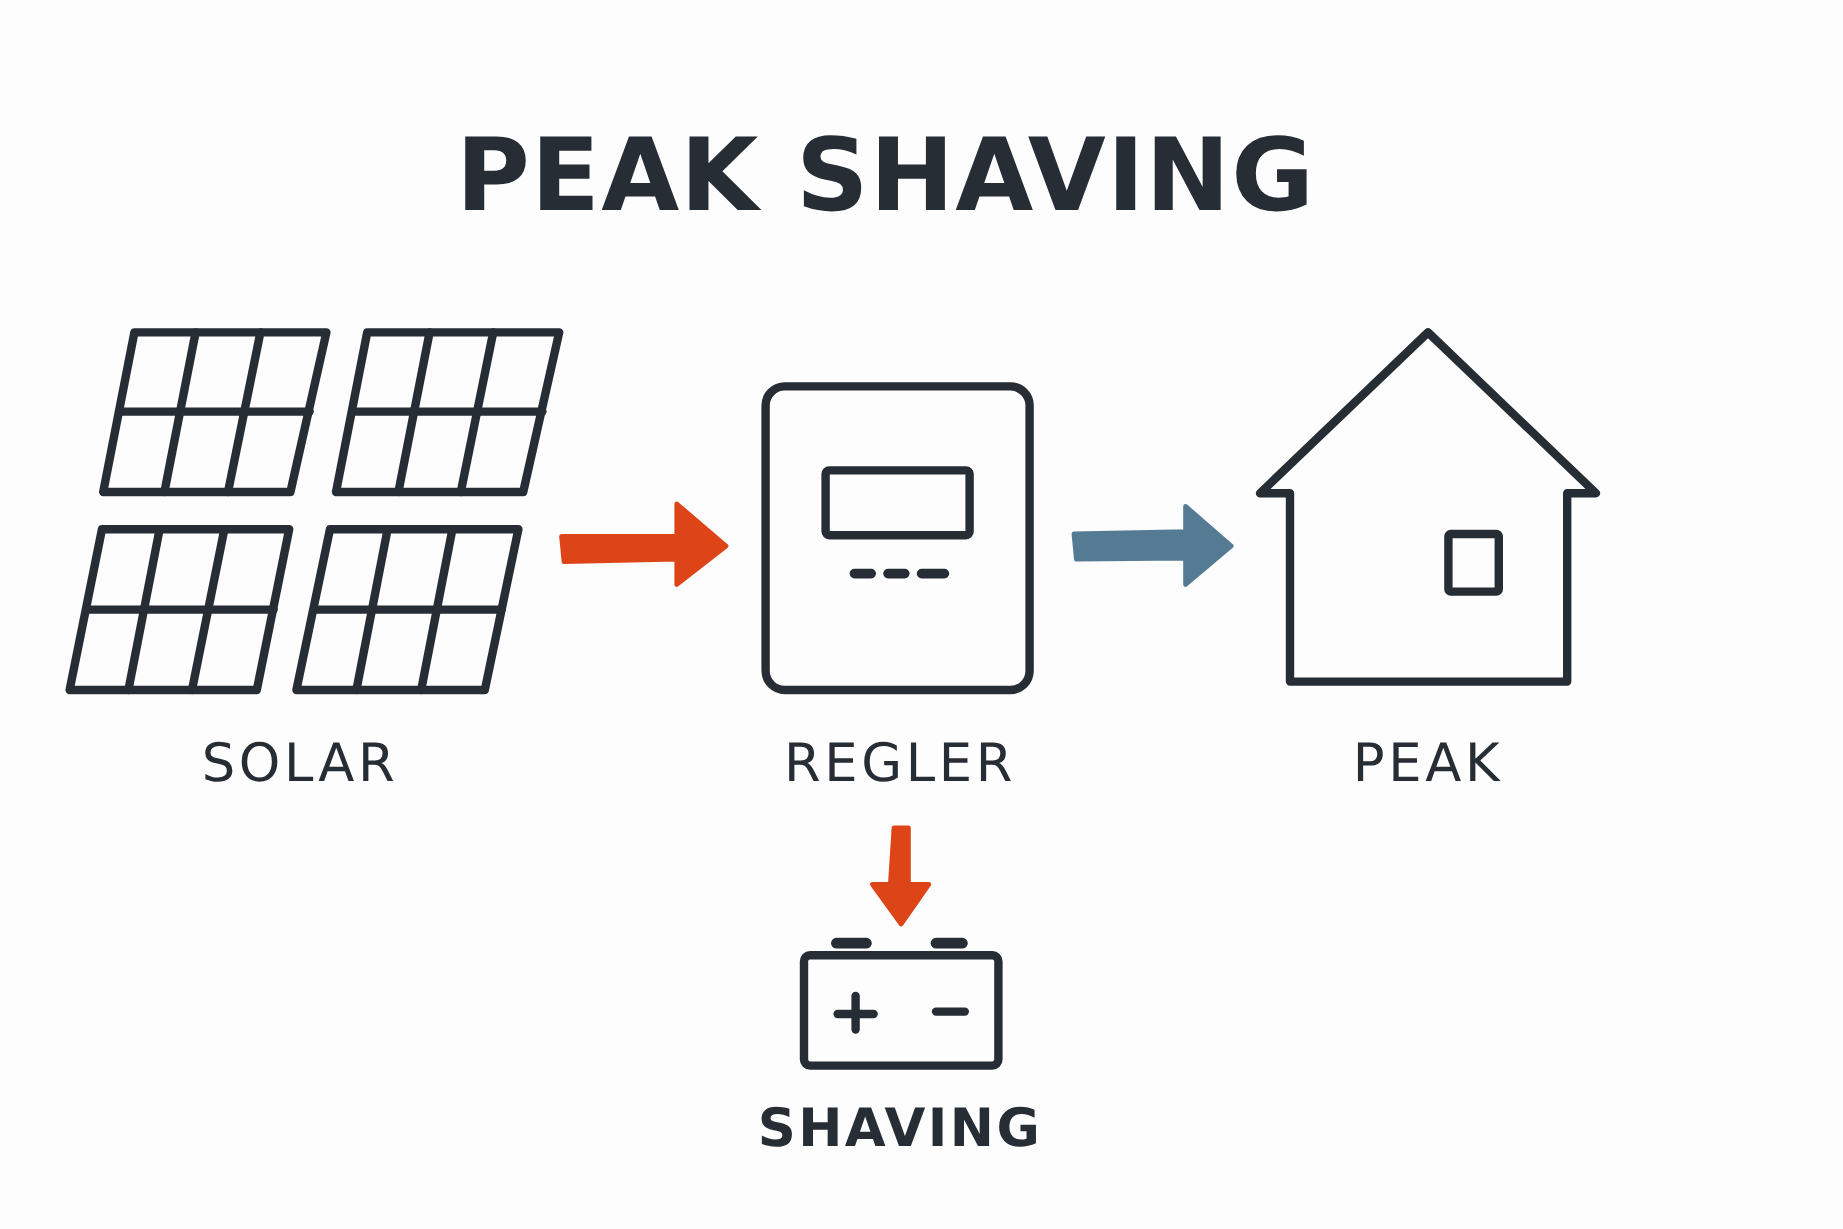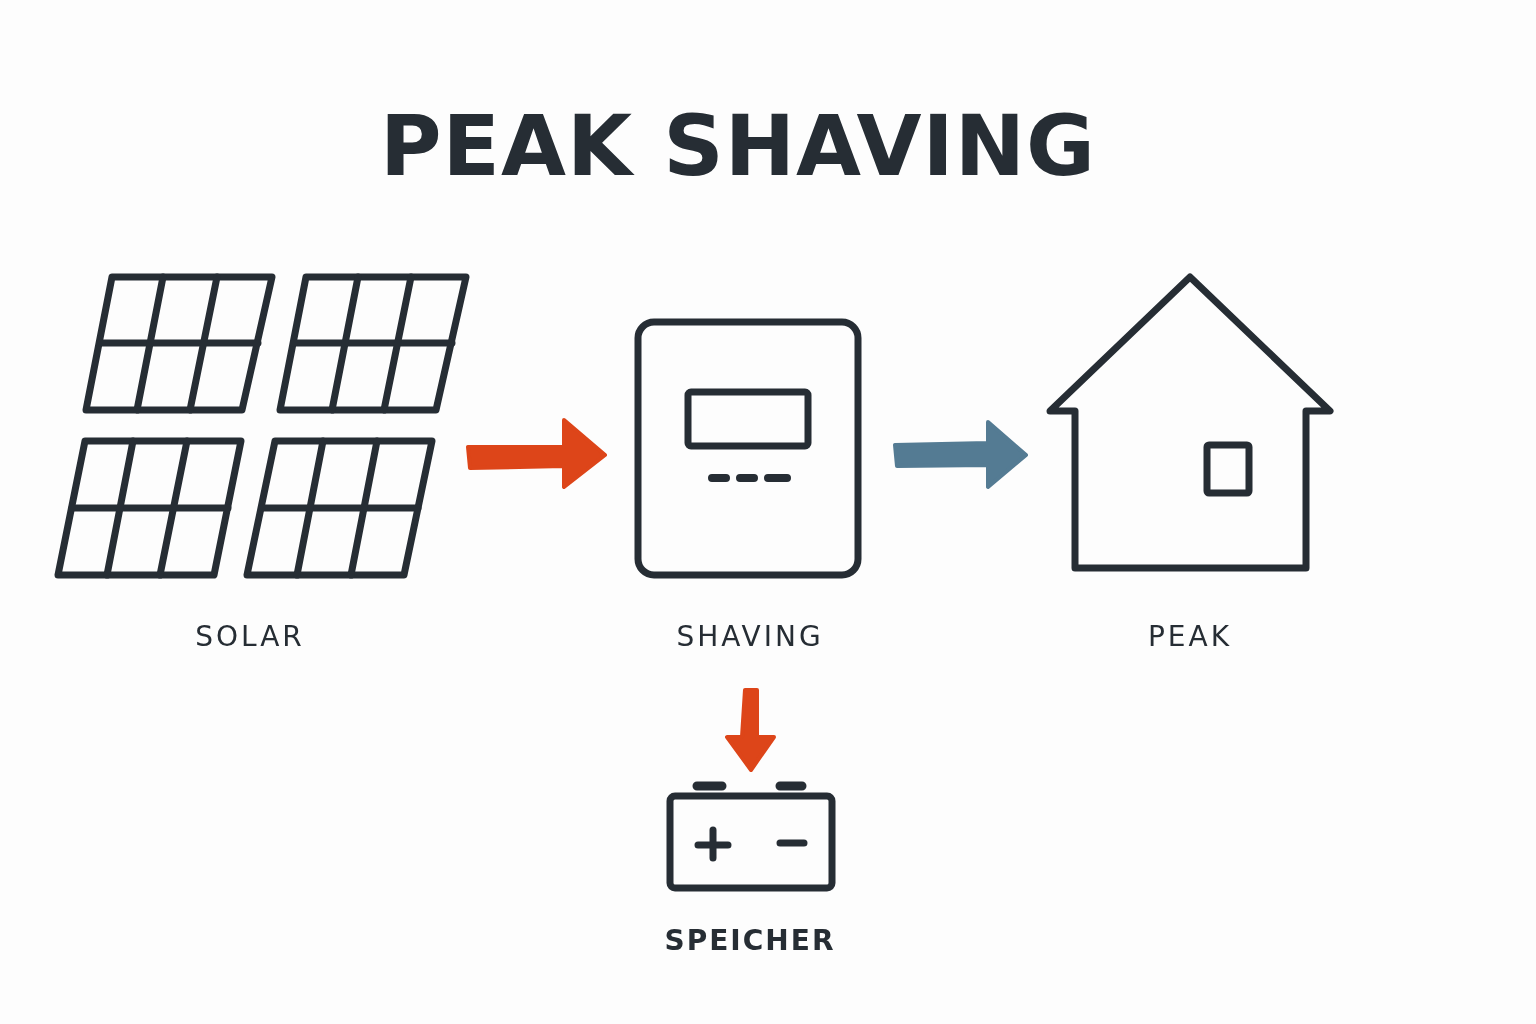--- a/index.html
+++ b/index.html
@@ -10,21 +10,21 @@
     color: #262d34;
   }
   .title {
     position: absolute; left: 380px; top: 96px; width: 680px;
     font-family: "DejaVu Sans", sans-serif; font-weight: bold;
     font-size: 84px; line-height: 100px; letter-spacing: 1px;
     color: #262d34; white-space: nowrap;
   }
   .label {
     position: absolute; font-family: "DejaVu Sans", sans-serif;
-    font-size: 28px; line-height: 50px; letter-spacing: 3px;
+    font-size: 44px; line-height: 50px; letter-spacing: 3px;
     color: #262d34; text-align: center; white-space: nowrap;
   }
   .label.bold { font-weight: bold; letter-spacing: 2px; }
   svg.diagram { position: absolute; left: 0; top: 0; }
 </style>
 </head>
 <body>
 
 <div class="title">PEAK SHAVING</div>
 
@@ -85,15 +85,15 @@
   </g>
   <g>
     <path d="M895 445 L988 443 L988 422 L1026 455 L988 487 L988 465 L897 466 Z" fill="#547b93" stroke="#547b93" stroke-width="4" stroke-linejoin="round"></path>
   </g>
   <g>
     <path d="M745 690 L757 690 L757 737 L774 737 L751 770 L727 737 L742 737 Z" fill="#dd4519" stroke="#dd4519" stroke-width="4" stroke-linejoin="round"></path>
   </g>
 </svg>
 
 <div class="label" style="left:150px; top:612px; width:200px;">SOLAR</div>
-<div class="label" style="left:640px; top:612px; width:220px;">SHAVING</div>
+<div class="label" style="left:640px; top:612px; width:220px;">REGLER</div>
 <div class="label" style="left:1095px; top:612px; width:190px;">PEAK</div>
-<div class="label bold" style="left:610px; top:916px; width:280px;">SPEICHER</div>
+<div class="label bold" style="left:610px; top:916px; width:280px;">SHAVING</div>
 
 </body></html>

